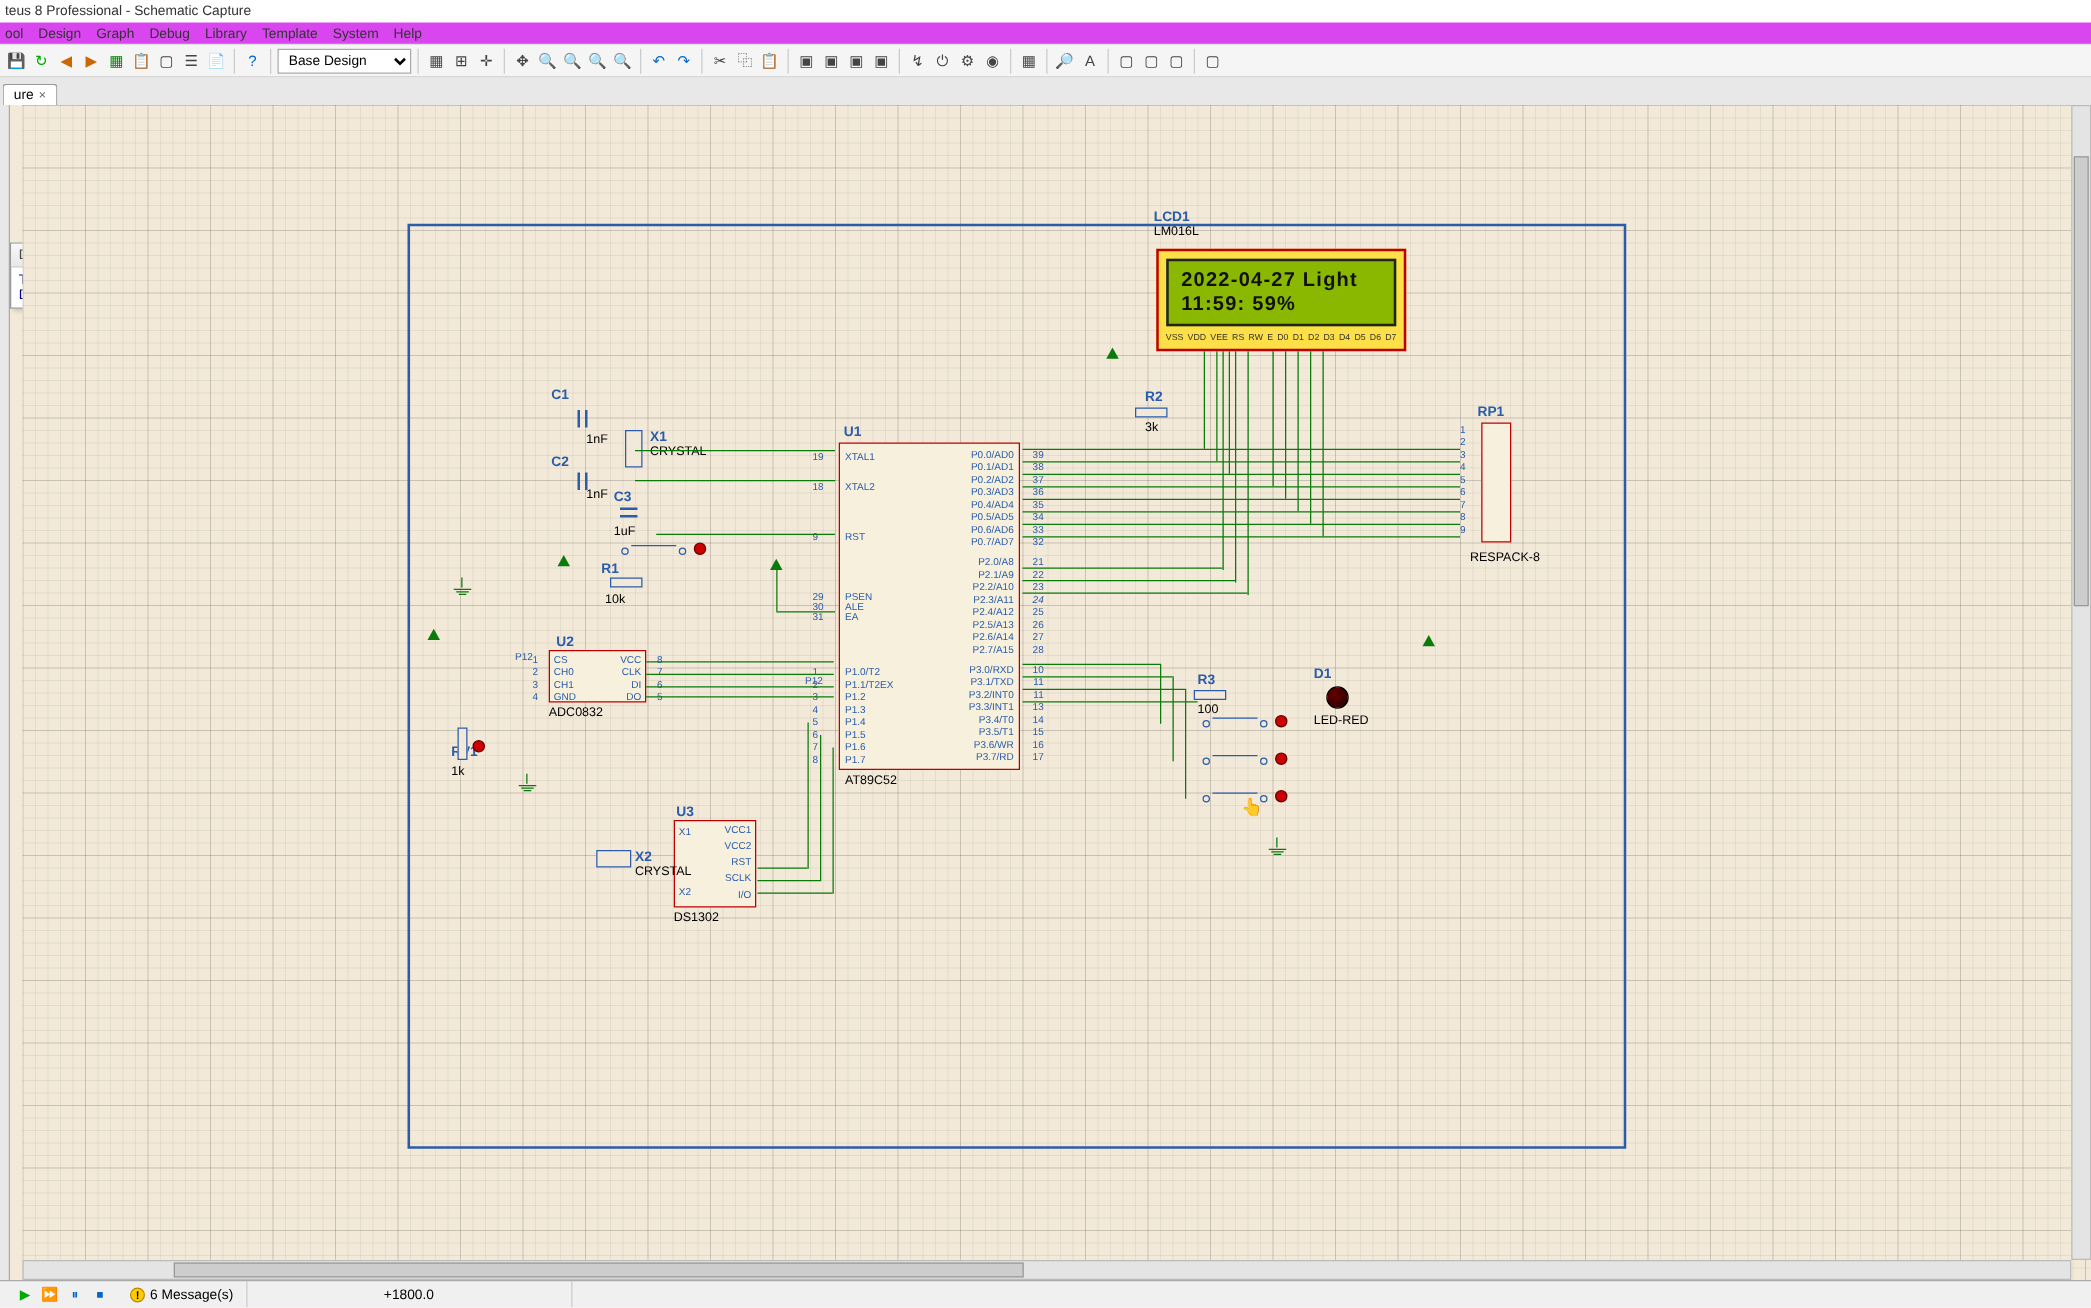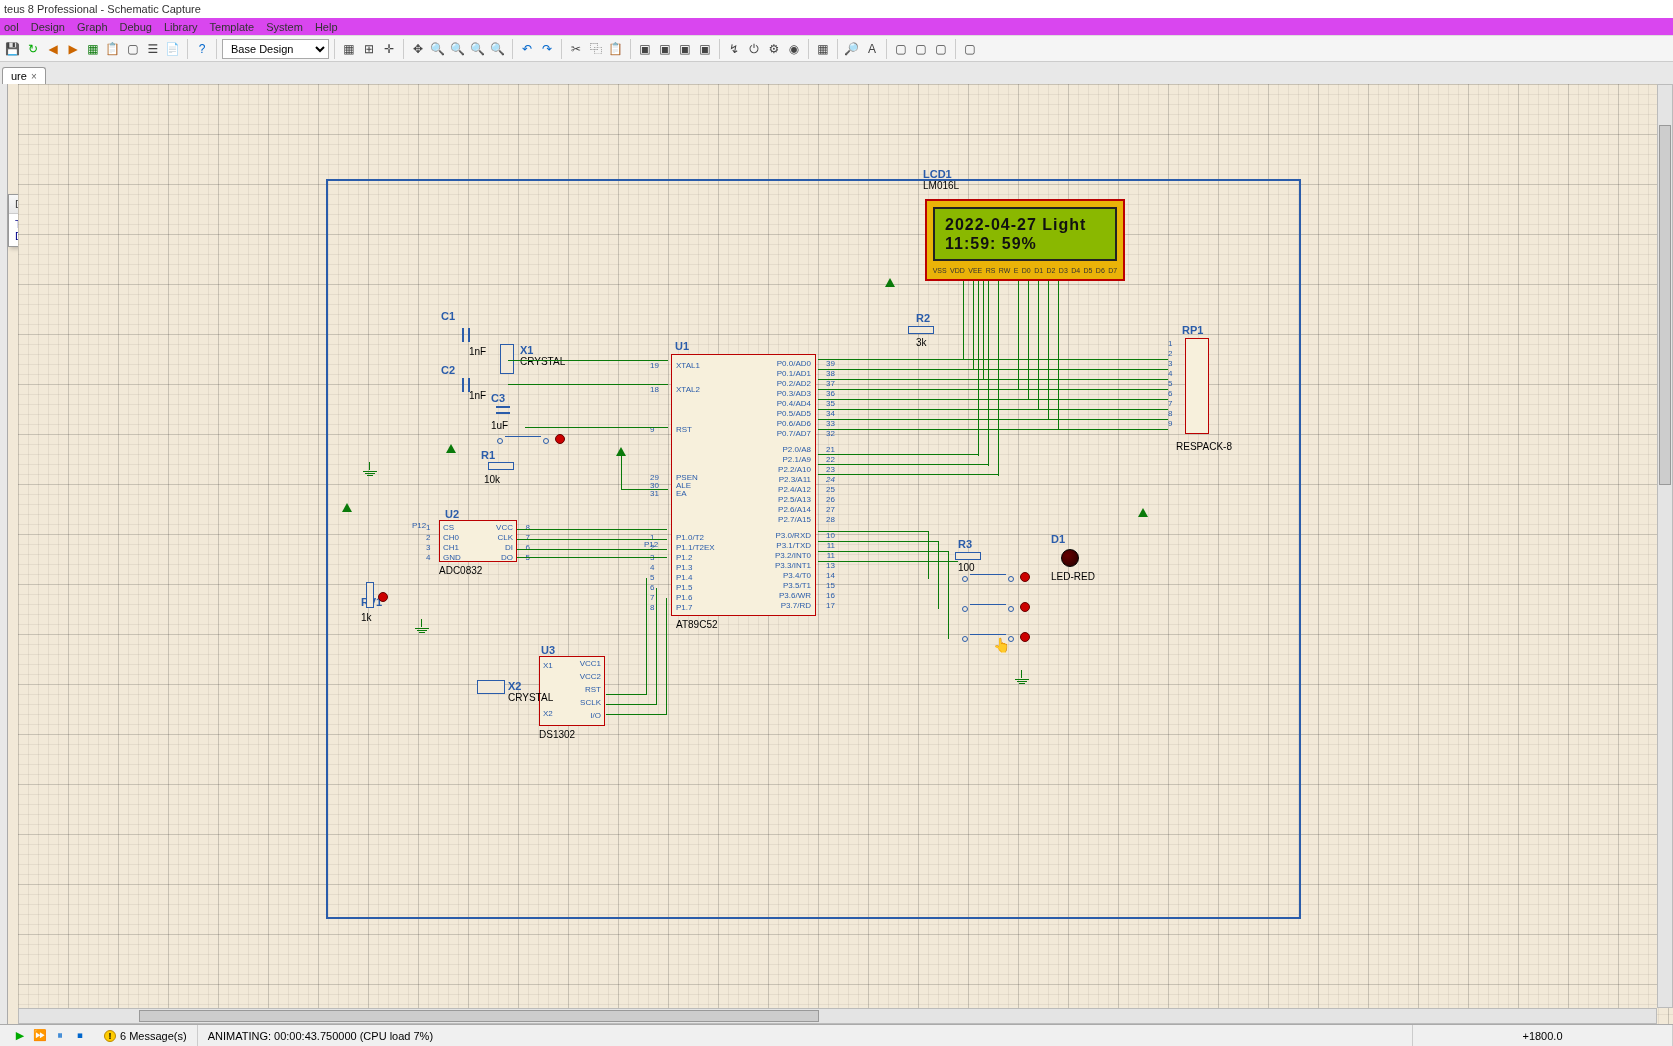--- a/index.html
+++ b/index.html
@@ -40,21 +40,21 @@
     linear-gradient(to bottom, rgba(0,0,0,0.12) 1px, transparent 1px);
   background-size: 10px 10px, 10px 10px, 50px 50px, 50px 50px;
 }
 
 .frame { position: absolute; border: 2px solid #333; }
 
 .comp { position: absolute; font-size: 9px; }
 .comp-ref { color: #2a5caa; font-weight: bold; font-size: 11px; }
 .comp-val { color: #000; font-size: 10px; }
 
-.lcd-box { position: absolute; border: 2px solid #b00; background: #eab308; }
+.lcd-box { position: absolute; border: 2px solid #b00; background: #fde047; }
 .lcd-screen { background: #8ab800; border: 2px solid #222; margin: 6px; padding: 6px 10px; font-family: "Courier New", monospace; font-size: 16px; color: #111; line-height: 1.2; font-weight: bold; letter-spacing: 1px; }
 .lcd-pins { display: flex; justify-content: space-around; font-size: 7px; color: #333; padding: 0 4px 2px; }
 
 .chip { position: absolute; background: #f7f0dc; border: 1px solid #8a6; }
 .chip-body { position: relative; width: 100%; height: 100%; }
 .chip-pin { position: absolute; font-size: 8px; color: #2a5caa; white-space: nowrap; }
 .chip-pin.left { text-align: right; }
 .chip-name { position: absolute; font-size: 10px; color: #000; }
 
 .wire-h { position: absolute; height: 1px; background: #0a7a0a; }
@@ -538,19 +538,16 @@
   <div class="status-cell" style="border-right:none; padding-right:4px;">
     <div class="sim-btn" style="color:#0a0">▶</div>
     <div class="sim-btn" style="color:#06c">⏩</div>
     <div class="sim-btn" style="color:#06c">⏸</div>
     <div class="sim-btn" style="color:#06c">⏹</div>
   </div>
   <div class="status-cell">
     <span class="msg-icon">!</span>
     <span>6 Message(s)</span>
   </div>
-  <div class="status-cell" style="flex:1;">
-    <span>ANIMATING: 00:00:43.750000 (CPU load 7%)</span>
-  </div>
   <div class="status-cell" style="min-width:260px; justify-content:center;">
     <span>+1800.0</span>
   </div>
 </div>
 
 </body></html>

